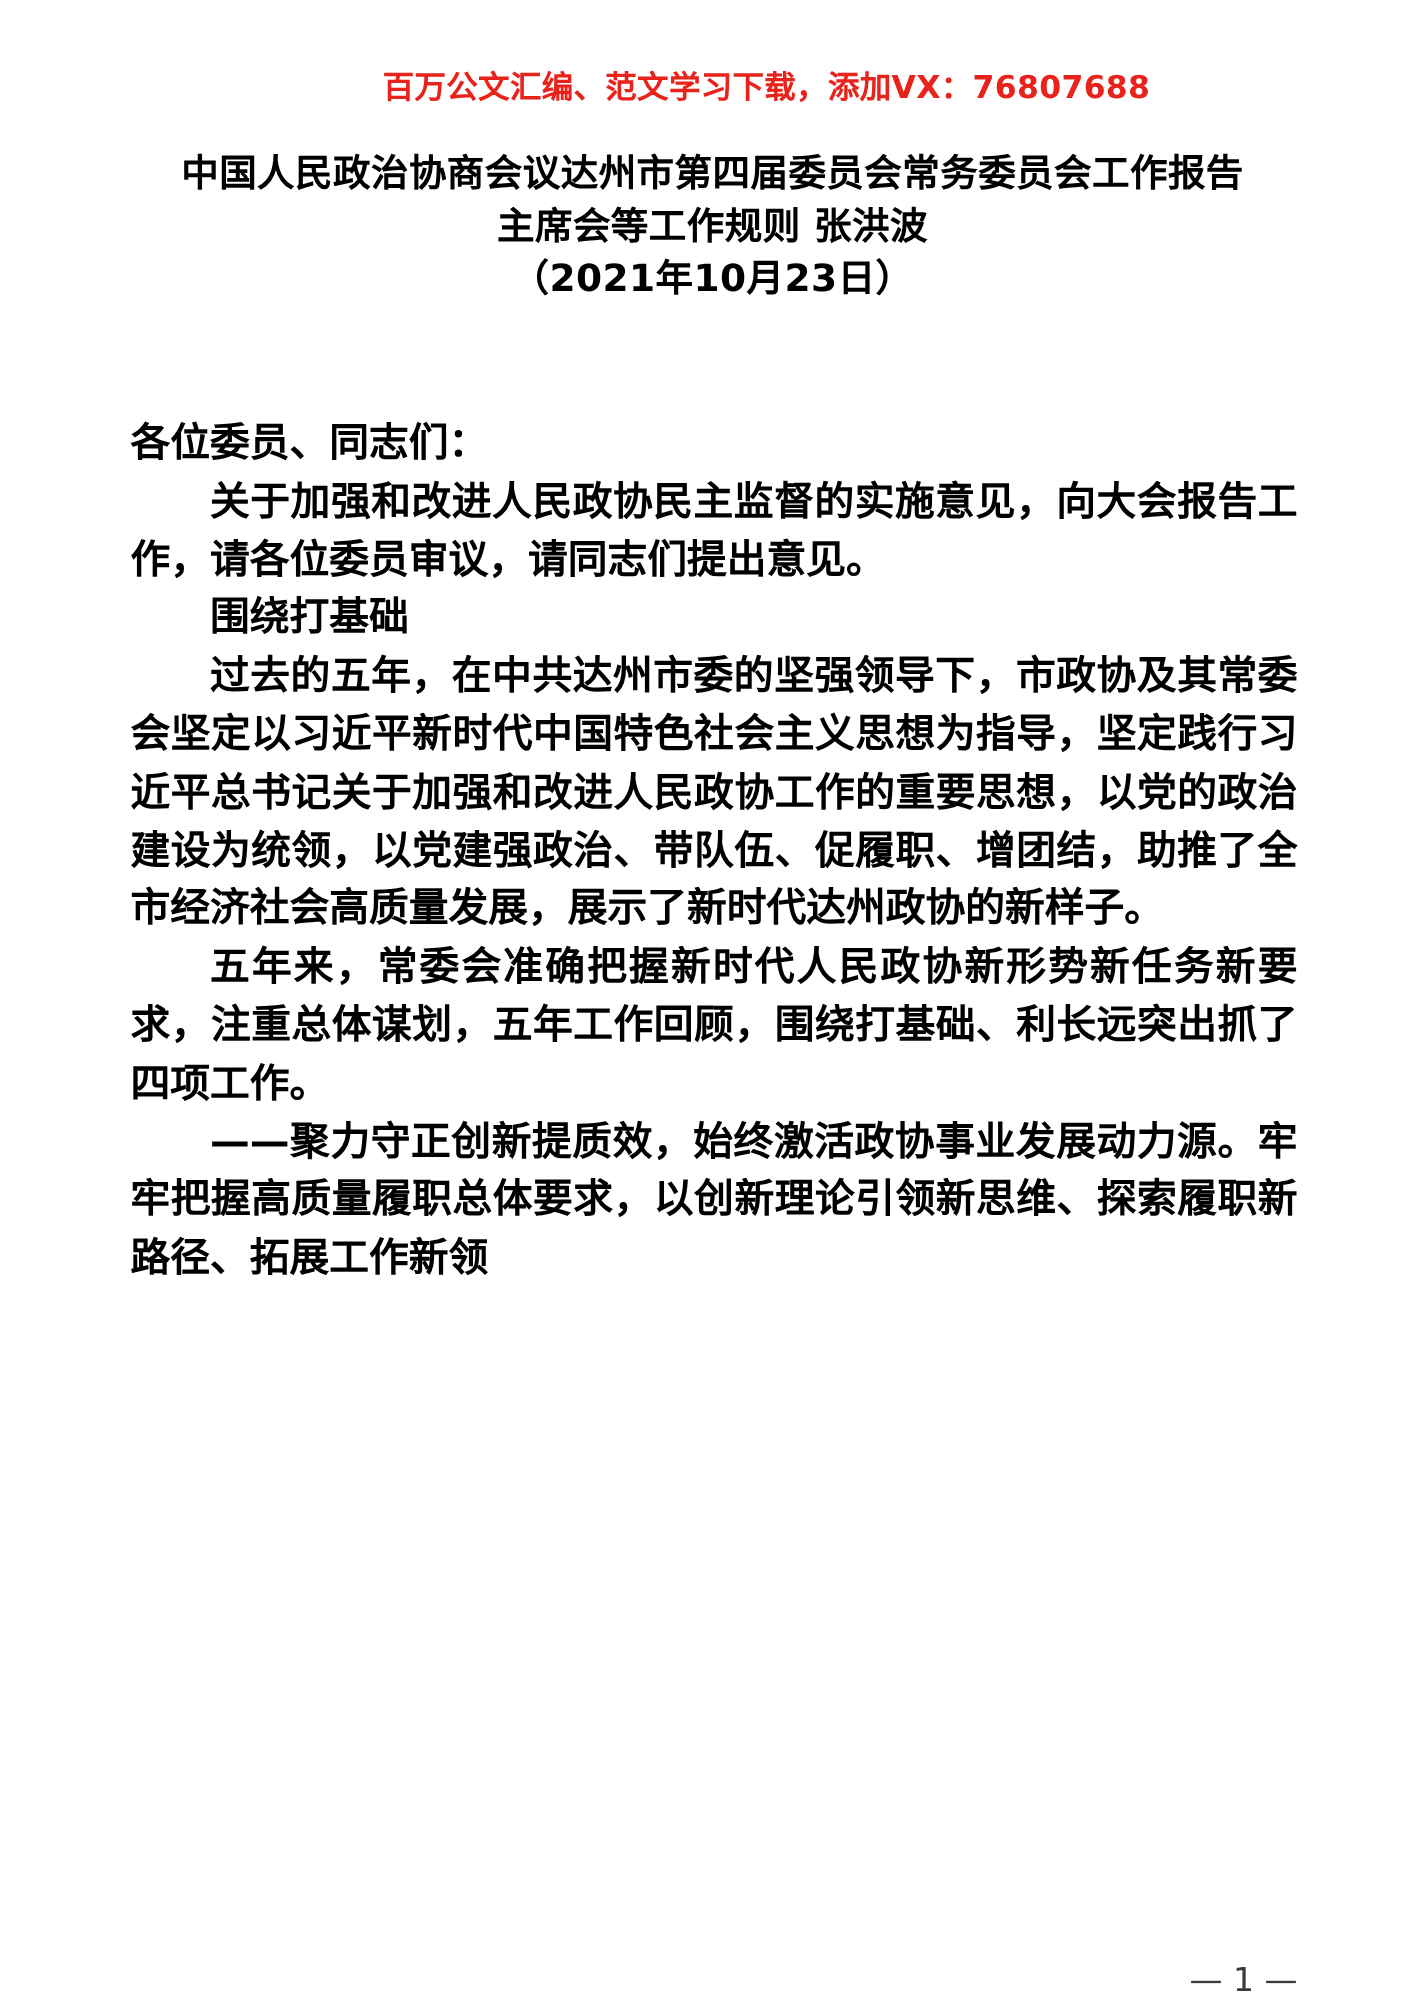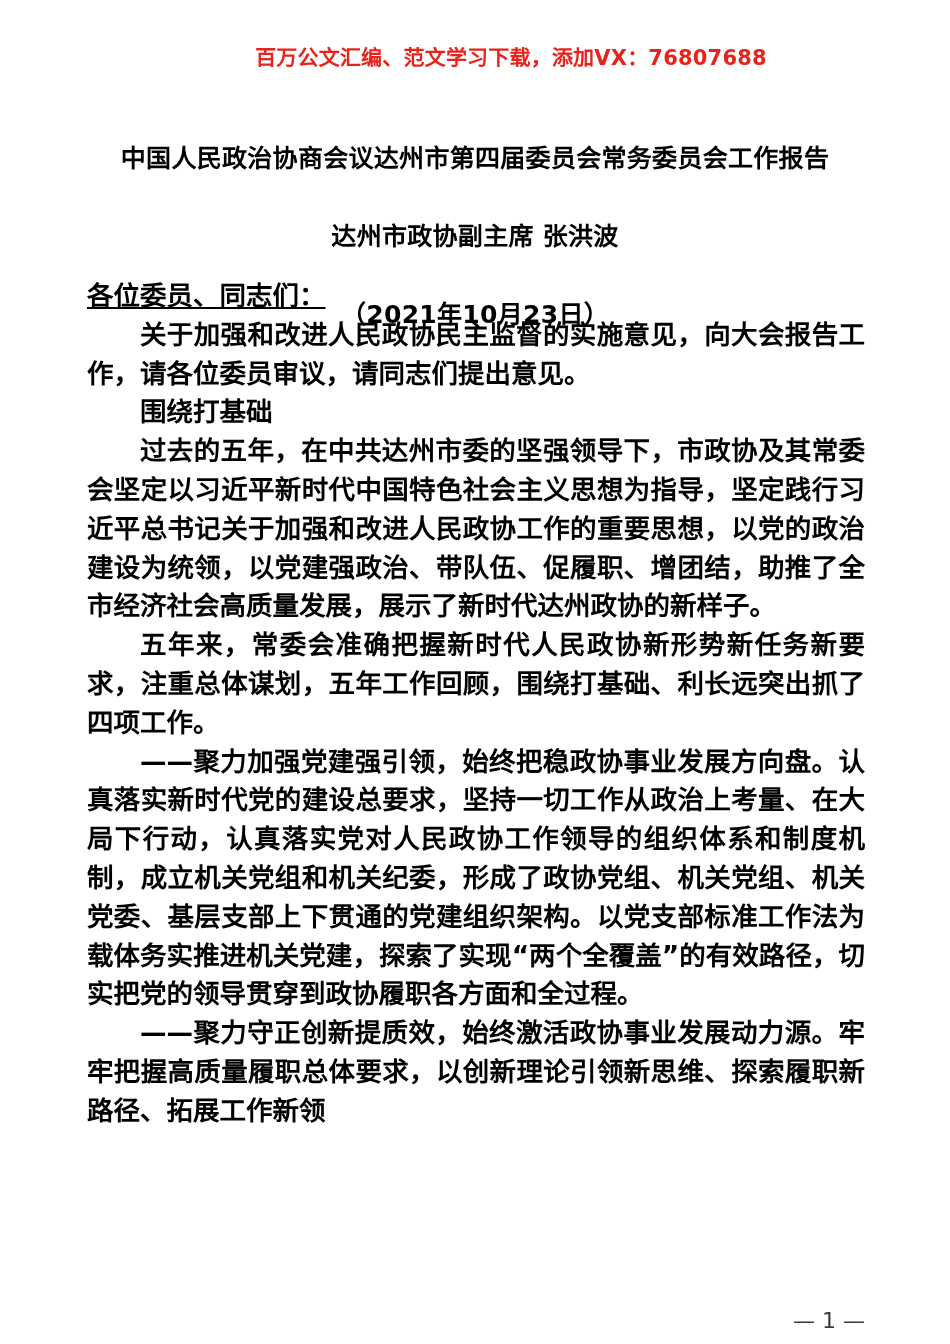--- a/index.html
+++ b/index.html
@@ -46,21 +46,20 @@
     width: 950px;
     text-align: center;
   }
   .title-line {
     font-size: 25px;
     line-height: 35px;
     font-weight: bold;
     color: #000;
     letter-spacing: 0.3px;
     white-space: nowrap;
-    margin-top: 43px;
   }
   .title-line.sub {
     font-weight: bold;
   }
   .title-line.byline {
     font-weight: bold;
   }
   .title-line.datel {
     font-weight: bold;
   }
@@ -81,21 +80,20 @@
     text-justify: inter-ideograph;
     margin: 0;
     letter-spacing: 0px;
     word-break: break-all;
   }
   .para.indent {
     text-indent: 2em;
   }
   .para.salutation {
     text-indent: 0;
-    text-decoration: underline;
   }
   .para.heading {
     text-indent: 2em;
     text-align: left;
   }
 
   
   .footer {
     position: absolute;
     bottom: 8px;
@@ -110,29 +108,28 @@
 </style>
 </head>
 <body>
 
 <div class="page">
 
   <div class="promo-banner" style="color: rgb(232, 35, 28);">百万公文汇编、范文学习下载，添加VX：76807688</div>
 
   <div class="title-block">
     <div class="title-line main">中国人民政治协商会议达州市第四届委员会常务委员会工作报告</div>
-    <div class="title-line byline">达州市政协副主席  张洪波</div>
+    <div class="title-line byline">主席会等工作规则  张洪波</div>
     <div class="title-line datel">（2021年10月23日）</div>
   </div>
 
   <div class="body-block">
     <p class="para salutation">各位委员、同志们：</p>
     <p class="para indent">关于加强和改进人民政协民主监督的实施意见，向大会报告工作，请各位委员审议，请同志们提出意见。</p>
     <p class="para heading">围绕打基础</p>
     <p class="para indent">过去的五年，在中共达州市委的坚强领导下，市政协及其常委会坚定以习近平新时代中国特色社会主义思想为指导，坚定践行习近平总书记关于加强和改进人民政协工作的重要思想，以党的政治建设为统领，以党建强政治、带队伍、促履职、增团结，助推了全市经济社会高质量发展，展示了新时代达州政协的新样子。</p>
     <p class="para indent">五年来，常委会准确把握新时代人民政协新形势新任务新要求，注重总体谋划，五年工作回顾，围绕打基础、利长远突出抓了四项工作。</p>
-    <p class="para indent">——聚力加强党建强引领，始终把稳政协事业发展方向盘。认真落实新时代党的建设总要求，坚持一切工作从政治上考量、在大局下行动，认真落实党对人民政协工作领导的组织体系和制度机制，成立机关党组和机关纪委，形成了政协党组、机关党组、机关党委、基层支部上下贯通的党建组织架构。以党支部标准工作法为载体务实推进机关党建，探索了实现“两个全覆盖”的有效路径，切实把党的领导贯穿到政协履职各方面和全过程。</p>
     <p class="para indent">——聚力守正创新提质效，始终激活政协事业发展动力源。牢牢把握高质量履职总体要求，以创新理论引领新思维、探索履职新路径、拓展工作新领</p>
   </div>
 
   <div class="footer">— 1 —</div>
 
 </div>
 
 </body></html>

